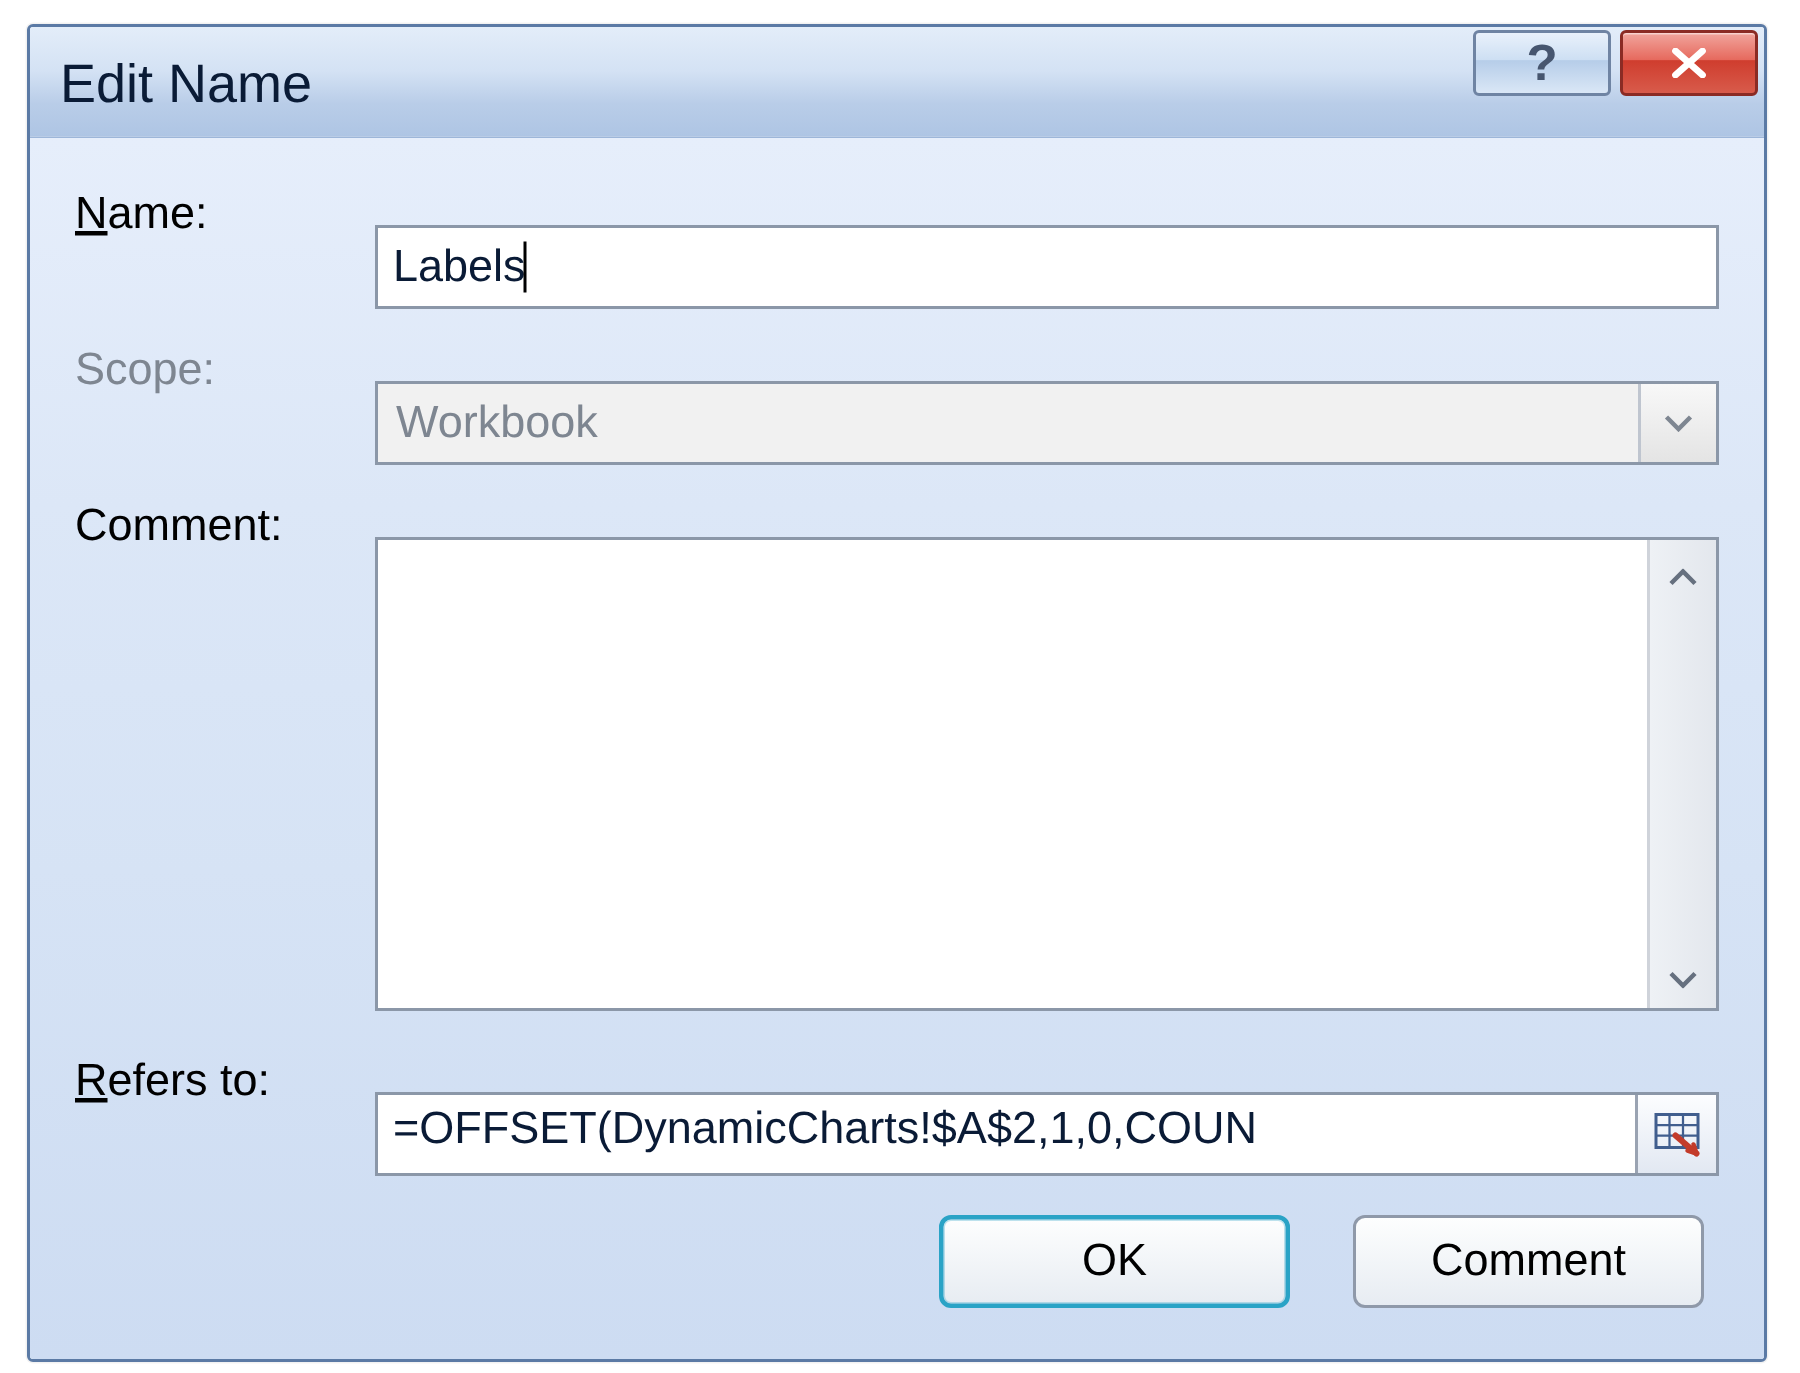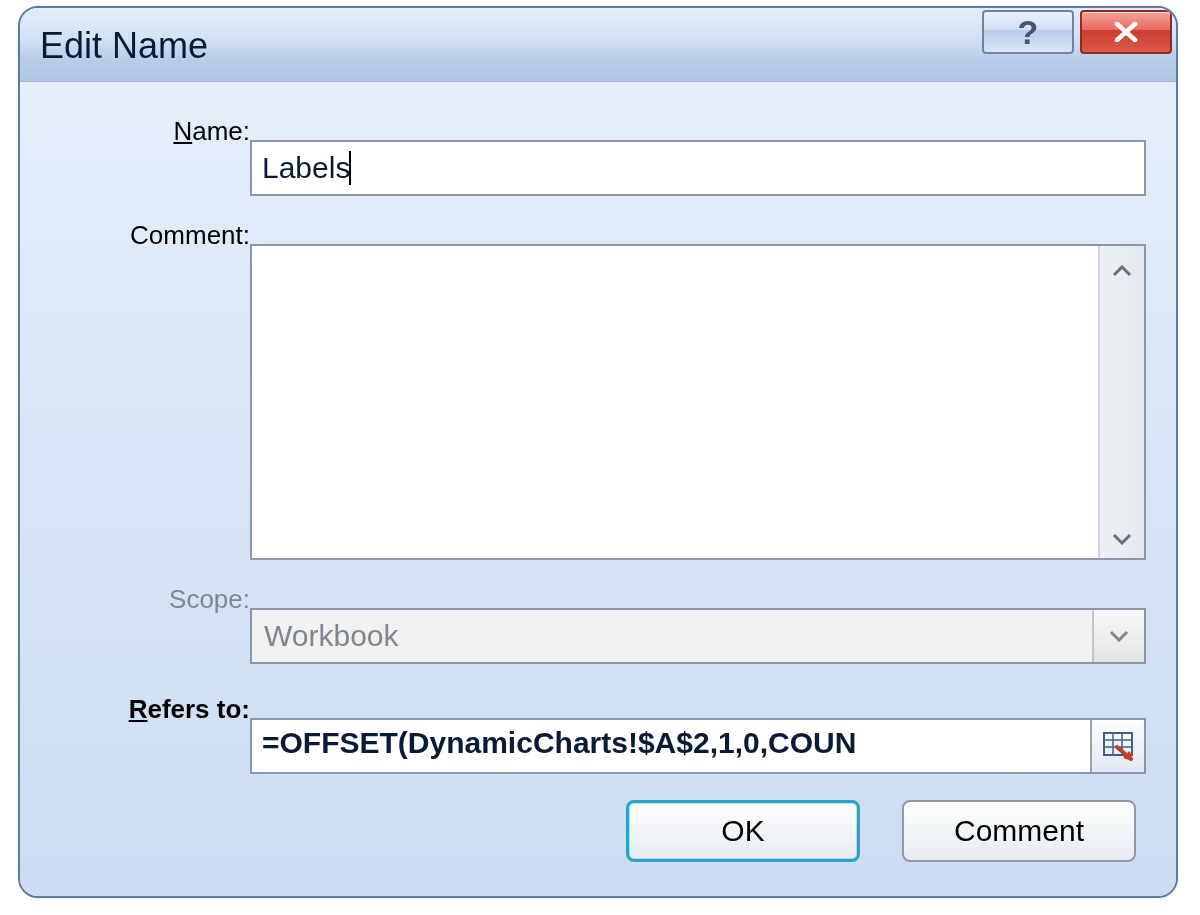--- a/index.html
+++ b/index.html
@@ -10,25 +10,25 @@
     background: #ffffff;
     font-family: "Segoe UI", Tahoma, Arial, sans-serif;
     font-size: 28px;
     color: #000;
     overflow: hidden;
   }
 
   .window {
     position: absolute;
     left: 18px;
-    top: 6px;
+    top: 16px;
     width: 1156px;
     height: 888px;
     border: 2px solid #5b7aa5;
-    border-radius: 20px;
+    border-radius: 4px;
     background: #ffffff;
     box-shadow: 0 0 0 1px rgba(0,0,0,0.05);
     overflow: hidden;
   }
 
   .titlebar {
     height: 74px;
     background: linear-gradient(to bottom,
         #e3edf9 0%,
         #d4e2f4 40%,
@@ -113,24 +113,23 @@
   }
 
   .row {
     display: flex;
     align-items: flex-start;
     margin-bottom: 16px;
   }
   .label-cell {
     width: 200px;
     flex: 0 0 200px;
-    font-size: 26px;
+    font-size: 30px;
     color: #000;
     padding-top: 8px;
-    text-align: right;
   }
   .label-cell.disabled { color: #7e8691; }
   .label-cell .u { text-decoration: underline; }
   .field-cell {
     flex: 1;
     margin-top: 32px;
   }
 
   .text-input {
     width: 100%;
@@ -278,20 +277,34 @@
   <div class="client">
 
     <div class="row">
       <div class="label-cell">
         <span class="u">N</span><span>ame:</span>
       </div>
       <div class="field-cell">
         <div class="text-input with-cursor" style="display:flex;align-items:center;">
           <span>Labels</span>
             <span class="cursor"></span>
+        </div>
+      </div>
+    </div>
+
+    <div class="row">
+      <div class="label-cell disabled">Scope:</div>
+      <div class="field-cell">
+        <div class="combo">
+          <div class="combo-text">Workbook</div>
+          <div class="combo-btn">
+            <svg viewBox="0 0 20 12">
+              <path d="M2 2 L10 10 L18 2" fill="none" stroke="#7e8691" stroke-width="3"></path>
+            </svg>
+          </div>
         </div>
       </div>
     </div>
 
     <div class="row">
       <div class="label-cell">
         <span>Comment:</span>
       </div>
       <div class="field-cell">
         <div class="textarea-wrap">
@@ -305,35 +318,21 @@
             <div class="arrow down">
               <svg viewBox="0 0 20 12">
                 <path d="M2 10 L10 2 L18 10" fill="none" stroke="#66707f" stroke-width="3"></path>
               </svg>
             </div>
           </div>
         </div>
       </div>
     </div>
 
-    <div class="row">
-      <div class="label-cell disabled">Scope:</div>
-      <div class="field-cell">
-        <div class="combo">
-          <div class="combo-text">Workbook</div>
-          <div class="combo-btn">
-            <svg viewBox="0 0 20 12">
-              <path d="M2 2 L10 10 L18 2" fill="none" stroke="#7e8691" stroke-width="3"></path>
-            </svg>
-          </div>
-        </div>
-      </div>
-    </div>
-
-    <div class="row" style="margin-top:22px;font-weight:bold;">
+    <div class="row" style="margin-top:22px;">
       <div class="label-cell">
         <span class="u">R</span><span>efers to:</span>
       </div>
       <div class="field-cell">
         <div class="refers-input-wrap">
           <div class="refers-value">=OFFSET(DynamicCharts!$A$2,1,0,COUN</div>
           <div class="collapse-btn">
             <svg width="34" height="34" viewBox="0 0 34 34">
               <rect x="3" y="4" width="28" height="22" fill="none" stroke="#415e8e" stroke-width="2"></rect>
               <line x1="3" y1="11" x2="31" y2="11" stroke="#415e8e" stroke-width="1.5"></line>

